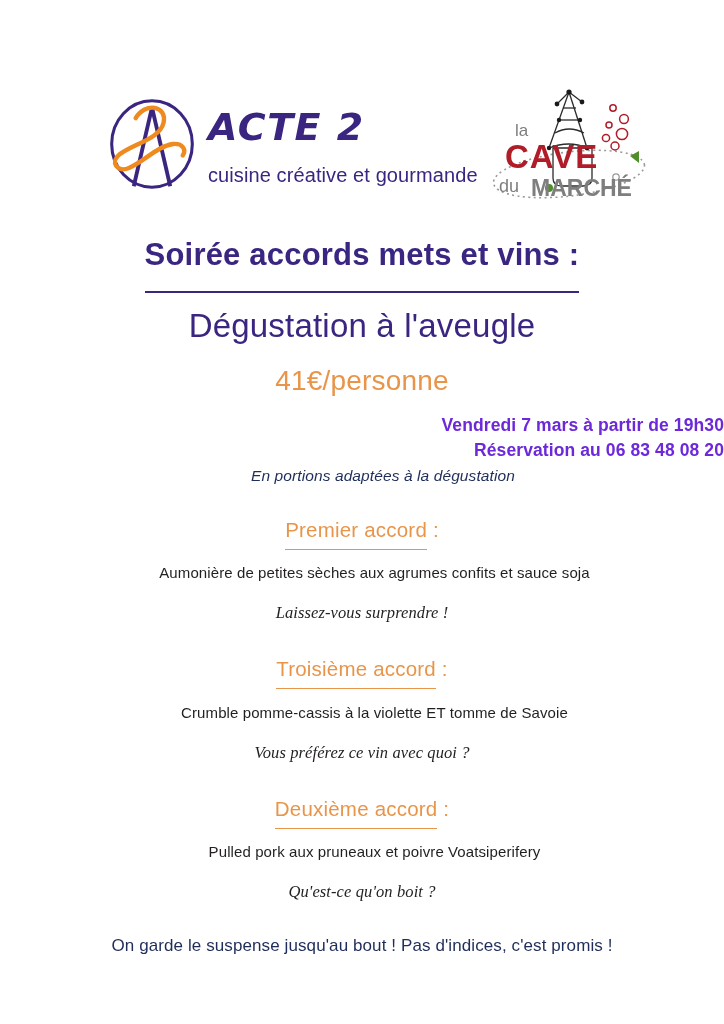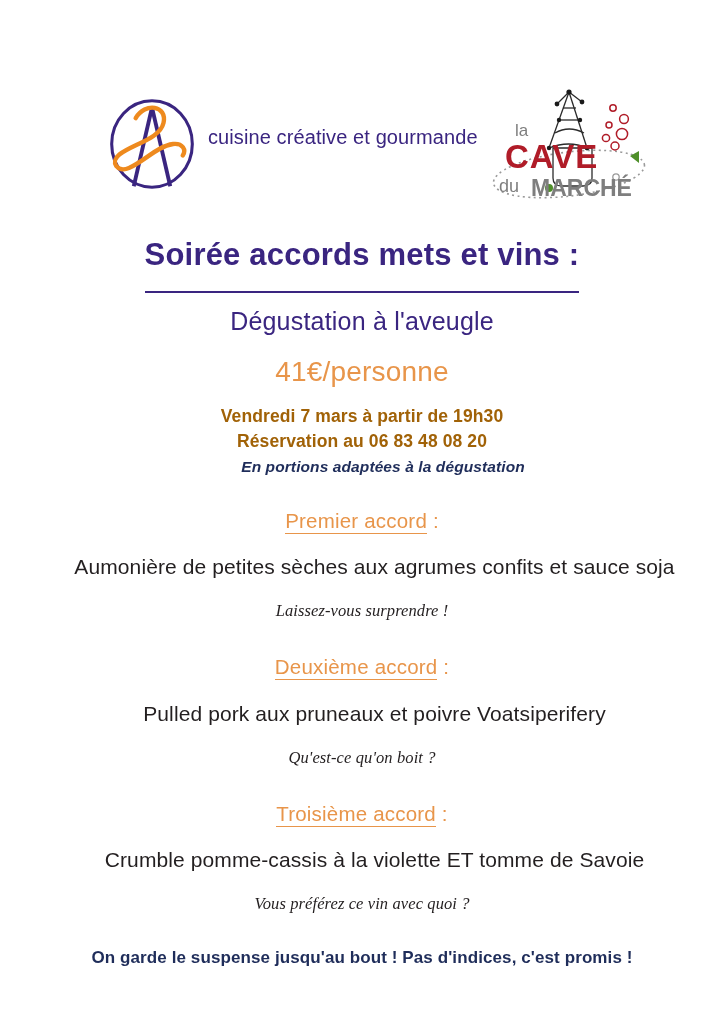--- a/index.html
+++ b/index.html
@@ -85,95 +85,96 @@
     font-weight: bold;
     color: #3a2580;
     letter-spacing: 0.2px;
     display: inline-block;
     border-bottom: 2.5px solid #3a2580;
     padding-bottom: 18px;
     line-height: 1.15;
   }
   .sub-title {
     font-family: "Liberation Sans", sans-serif;
-    font-size: 25px;
+    font-size: 33px;
     color: #3a2580;
     margin-top: 14px;
     letter-spacing: 0.2px;
   }
 
   .price {
     text-align: center;
     font-family: "Liberation Sans", sans-serif;
     font-size: 28px;
     color: #e8954a;
     margin-top: 20px;
     letter-spacing: 0.2px;
   }
 
   .info-lines { text-align: center; margin-top: 16px; }
   .info-line {
     font-family: "Liberation Sans", sans-serif;
     font-size: 17.5px;
     font-weight: bold;
-    color: #a16207;
+    color: #6d28d9;
     line-height: 1.45;
     letter-spacing: 0.1px;
+    text-align: right;
   }
   .info-note {
     font-family: "Liberation Sans", sans-serif;
     font-size: 15.5px;
     font-style: italic;
-    font-weight: bold;
+    font-weight: normal;
     color: #1f2d5a;
     line-height: 1.5;
     margin-top: 1px;
     letter-spacing: 0.1px;
     padding-left: 42px;
   }
 
   
   .accords { margin-top: 30px; }
 
   .accord { text-align: center; margin-bottom: 34px; }
   .accord-heading {
     font-family: "Liberation Sans", sans-serif;
     font-size: 20.5px;
     color: #e8954a;
     letter-spacing: 0.2px;
     line-height: 1.2;
   }
   .accord-heading .label {
     border-bottom: 1.6px solid #e8954a;
-    padding-bottom: 1px;
+    padding-bottom: 8px;
   }
   .accord-heading .colon { border-bottom: none; }
 
   .accord-dish {
     font-family: "Liberation Sans", sans-serif;
-    font-size: 21px;
+    font-size: 15px;
     color: #231f20;
     margin-top: 22px;
     letter-spacing: 0.1px;
     padding-left: 25px;
   }
   .accord-teaser {
     font-family: Liberation Serif, serif;
     font-size: 16.5px;
     font-style: italic;
     color: #231f20;
     margin-top: 22px;
     letter-spacing: 0.1px;
   }
 
   .footer-note {
     text-align: center;
     font-family: "Liberation Sans", sans-serif;
     font-size: 17px;
-    font-weight: bold;
+    font-weight: normal;
     color: #1f2d5a;
     margin-top: 22px;
     letter-spacing: 0.1px;
   }
 </style>
 </head>
 <body>
 
 <div class="page">
 
@@ -182,20 +183,21 @@
     <div class="logo-acte2">
       <span class="acte2-mark">
         <svg viewBox="0 0 100 104" width="96" height="100" aria-hidden="true">
           <ellipse cx="50" cy="52" rx="42" ry="45" fill="none" stroke="#3a2580" stroke-width="3.2"></ellipse>
           <path d="M50 14 L31 96" fill="none" stroke="#3a2580" stroke-width="4"></path>
           <path d="M50 14 L69 96" fill="none" stroke="#3a2580" stroke-width="4"></path>
           <path d="M33 25 C43 8, 66 12, 62 30 C58 47, 30 52, 16 63 C6 71, 14 82, 26 77 C42 70, 56 54, 72 52 C82 51, 86 58, 82 64" fill="none" stroke="#ee8a1e" stroke-width="4.6" stroke-linecap="round"></path>
         </svg>
       </span>
       <div class="acte2-words">
+        <div class="acte2-title">ACTE 2</div>
         <div class="acte2-sub">cuisine créative et gourmande</div>
       </div>
     </div>
 
     <div class="logo-cave">
       <svg viewBox="0 0 165 125" width="165" height="125" aria-hidden="true">
 
         <ellipse cx="82" cy="96" rx="76" ry="22" fill="none" stroke="#9a9a9a" stroke-width="1.6" stroke-dasharray="2 3.4" transform="rotate(-7 82 96)"></ellipse>
 
         <path d="M66 70 L66 100 Q66 108 75 108 L96 108 Q105 108 105 100 L105 70 Z" fill="none" stroke="#2b2b2b" stroke-width="1.3"></path>
@@ -264,31 +266,31 @@
     <div class="accord">
       <div class="accord-heading">
         <span class="label">Premier accord</span><span class="colon"> :</span>
       </div>
       <div class="accord-dish">Aumonière de petites sèches aux agrumes confits et sauce soja</div>
       <div class="accord-teaser">Laissez-vous surprendre !</div>
     </div>
 
     <div class="accord">
       <div class="accord-heading">
+        <span class="label">Troisième accord</span><span class="colon"> :</span>
+      </div>
+      <div class="accord-dish">Crumble pomme-cassis à la violette ET tomme de Savoie</div>
+      <div class="accord-teaser">Vous préférez ce vin avec quoi ?</div>
+    </div>
+
+    <div class="accord">
+      <div class="accord-heading">
         <span class="label">Deuxième accord</span><span class="colon"> :</span>
       </div>
       <div class="accord-dish">Pulled pork aux pruneaux et poivre Voatsiperifery</div>
       <div class="accord-teaser">Qu'est-ce qu'on boit ?</div>
     </div>
 
-    <div class="accord">
-      <div class="accord-heading">
-        <span class="label">Troisième accord</span><span class="colon"> :</span>
-      </div>
-      <div class="accord-dish">Crumble pomme-cassis à la violette ET tomme de Savoie</div>
-      <div class="accord-teaser">Vous préférez ce vin avec quoi ?</div>
-    </div>
-
   </div>
 
   <div class="footer-note">On garde le suspense jusqu'au bout ! Pas d'indices, c'est promis !</div>
 
 </div>
 
 </body></html>

